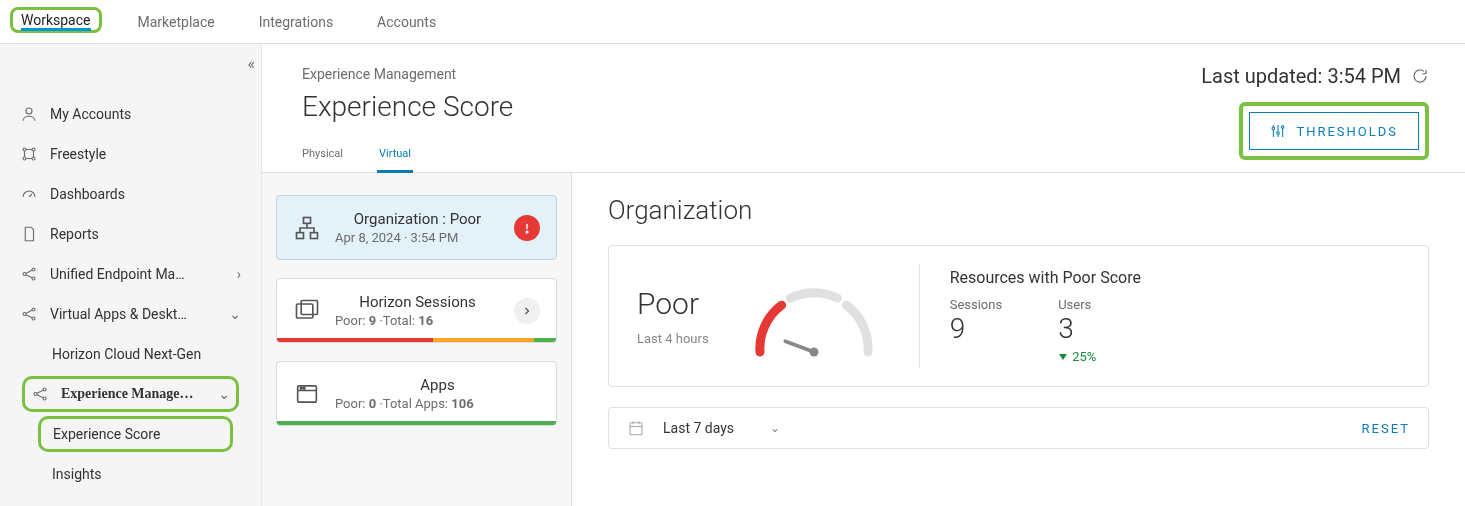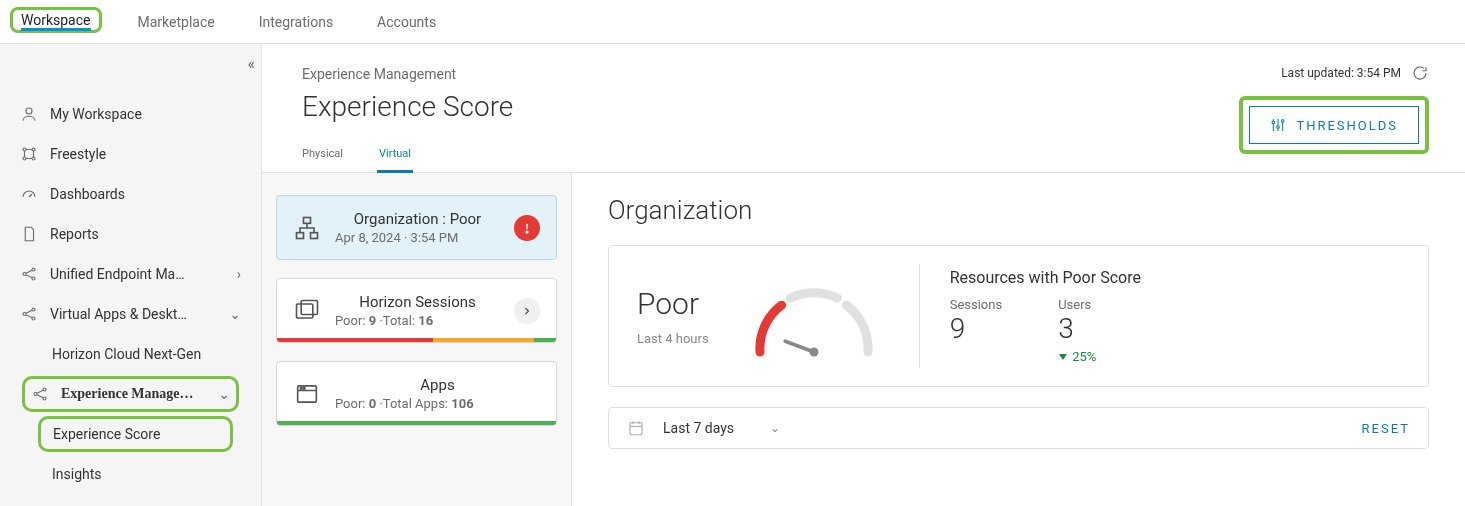--- a/index.html
+++ b/index.html
@@ -31,21 +31,21 @@
   .highlight-side-sub { border: 3px solid #7AC142; border-radius: 10px; margin: 2px 28px 2px 38px; padding-left: 12px !important; height: 36px !important; }
   .highlight-side-sub::before { display: none !important; }
 
   .content { flex: 1; overflow: hidden; position: relative; display: flex; flex-direction: column; }
 
   .page-header { padding: 22px 40px 0 40px; }
   .breadcrumb { color: #6d6d6d; font-size: 14px; margin-bottom: 8px; }
   .page-title { font-size: 28px; font-weight: 300; color: #333; margin-bottom: 18px; }
 
   .header-right { position: absolute; top: 20px; right: 36px; display: flex; flex-direction: column; align-items: flex-end; gap: 14px; }
-  .last-updated { color: #333; font-size: 12px; display: flex; align-items: center; gap: 10px; }
+  .last-updated { color: #333; font-size: 20px; display: flex; align-items: center; gap: 10px; }
   .refresh-icon { width: 18px; height: 18px; cursor: pointer; }
 
   .thresholds-btn { border: 1px solid #0A7CB5; color: #0A7CB5; background: #fff; padding: 10px 20px; letter-spacing: 2px; font-size: 13px; display: flex; align-items: center; gap: 10px; cursor: pointer; }
   .thresholds-wrap { border: 4px solid #7AC142; border-radius: 6px; padding: 6px; }
 
   .subtabs { display: flex; gap: 36px; padding: 0 40px; border-bottom: 1px solid #e0e0e0; }
   .subtab { color: #6d6d6d; padding: 6px 0 12px 0; cursor: pointer; position: relative; font-size: 11px; }
   .subtab.active { color: #0A7CB5; }
   .subtab.active::after { content: ""; position: absolute; left: -2px; right: -2px; bottom: -1px; height: 3px; background: #0A7CB5; }
 
@@ -109,21 +109,21 @@
     <div class="collapse-carets">«</div>
     <div class="side-list">
 
       <div class="side-item">
         <span class="icon">
           <svg viewBox="0 0 24 24" fill="none" stroke="#6d6d6d" stroke-width="1.5">
               <circle cx="12" cy="8" r="4"></circle>
               <path d="M4 21c0-4 4-6 8-6s8 2 8 6"></path>
             </svg>
         </span>
-        <span>My Workspace</span>
+        <span>My Accounts</span>
       </div>
 
       <div class="side-item">
         <span class="icon">
           <svg viewBox="0 0 24 24" fill="none" stroke="#6d6d6d" stroke-width="1.5">
               <circle cx="6" cy="6" r="2"></circle>
               <circle cx="18" cy="6" r="2"></circle>
               <circle cx="6" cy="18" r="2"></circle>
               <circle cx="18" cy="18" r="2"></circle>
               <path d="M8 6h8M6 8v8M18 8v8M8 18h8"></path>

